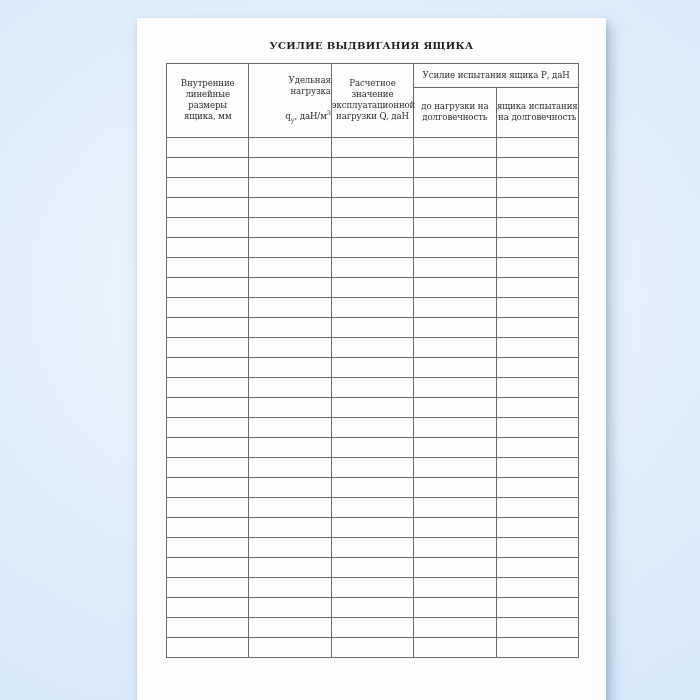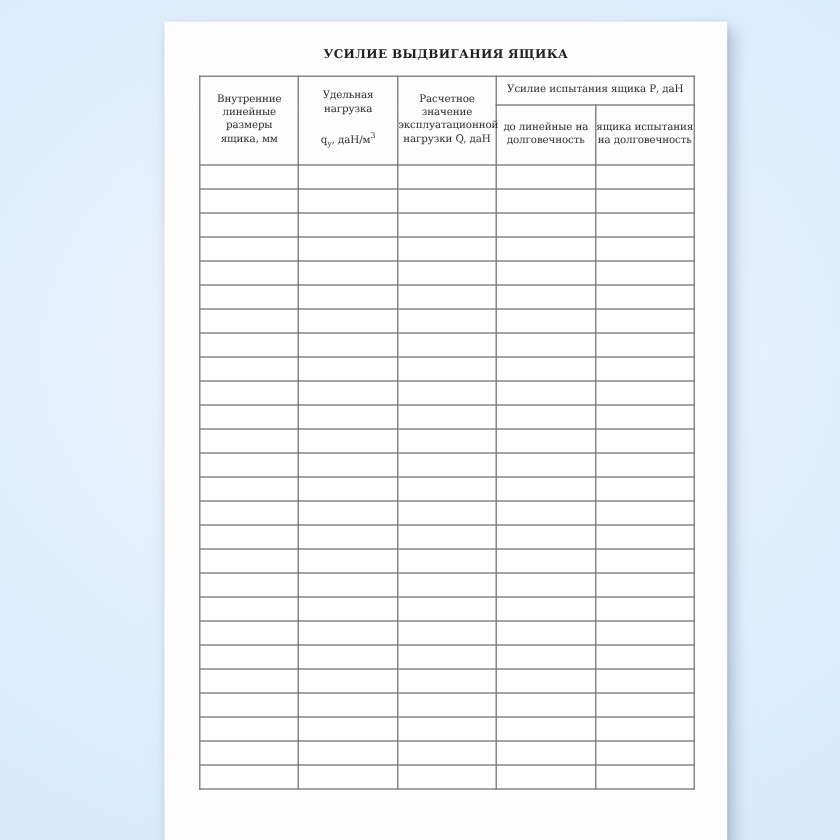--- a/index.html
+++ b/index.html
@@ -56,21 +56,21 @@
     color: #2d2d2d;
     text-align: center;
     vertical-align: middle;
     white-space: pre-line;
     overflow: visible;
   }
 
   .doc-table thead tr.group-row { height: 23px; }
   .doc-table thead tr.sub-row { height: 47px; }
 
-  .hdr-line { display: block; white-space: pre-line; }
+  .hdr-line { display: block; white-space: pre-line; text-align: right; }
   .formula sub { font-size: 6.5px; }
   .formula sup { font-size: 6.5px; }
 
   .doc-table tbody tr { height: 20px; }
   .doc-table tbody td {
     font-size: 8.6px;
     color: #2d2d2d;
     text-align: center;
     background: #fefefe;
   }
@@ -101,21 +101,21 @@
             <span class="hdr-line">Удельная
 нагрузка</span>
             <span class="hdr-line formula"><span>q</span><sub>у</sub><span>, даН/м</span><sup>3</sup></span>
           </th>
           <th rowspan="2">Расчетное значение
 эксплуатационной
 нагрузки Q, даН</th>
           <th colspan="2">Усилие испытания ящика Р, даН</th>
         </tr>
         <tr class="sub-row">
-          <th>до линейные на
+          <th>до нагрузки на
 долговечность</th>
           <th>ящика испытания
 на долговечность</th>
         </tr>
       </thead>
       <tbody>
           <tr>
             <td></td>
             <td></td>
             <td></td>

